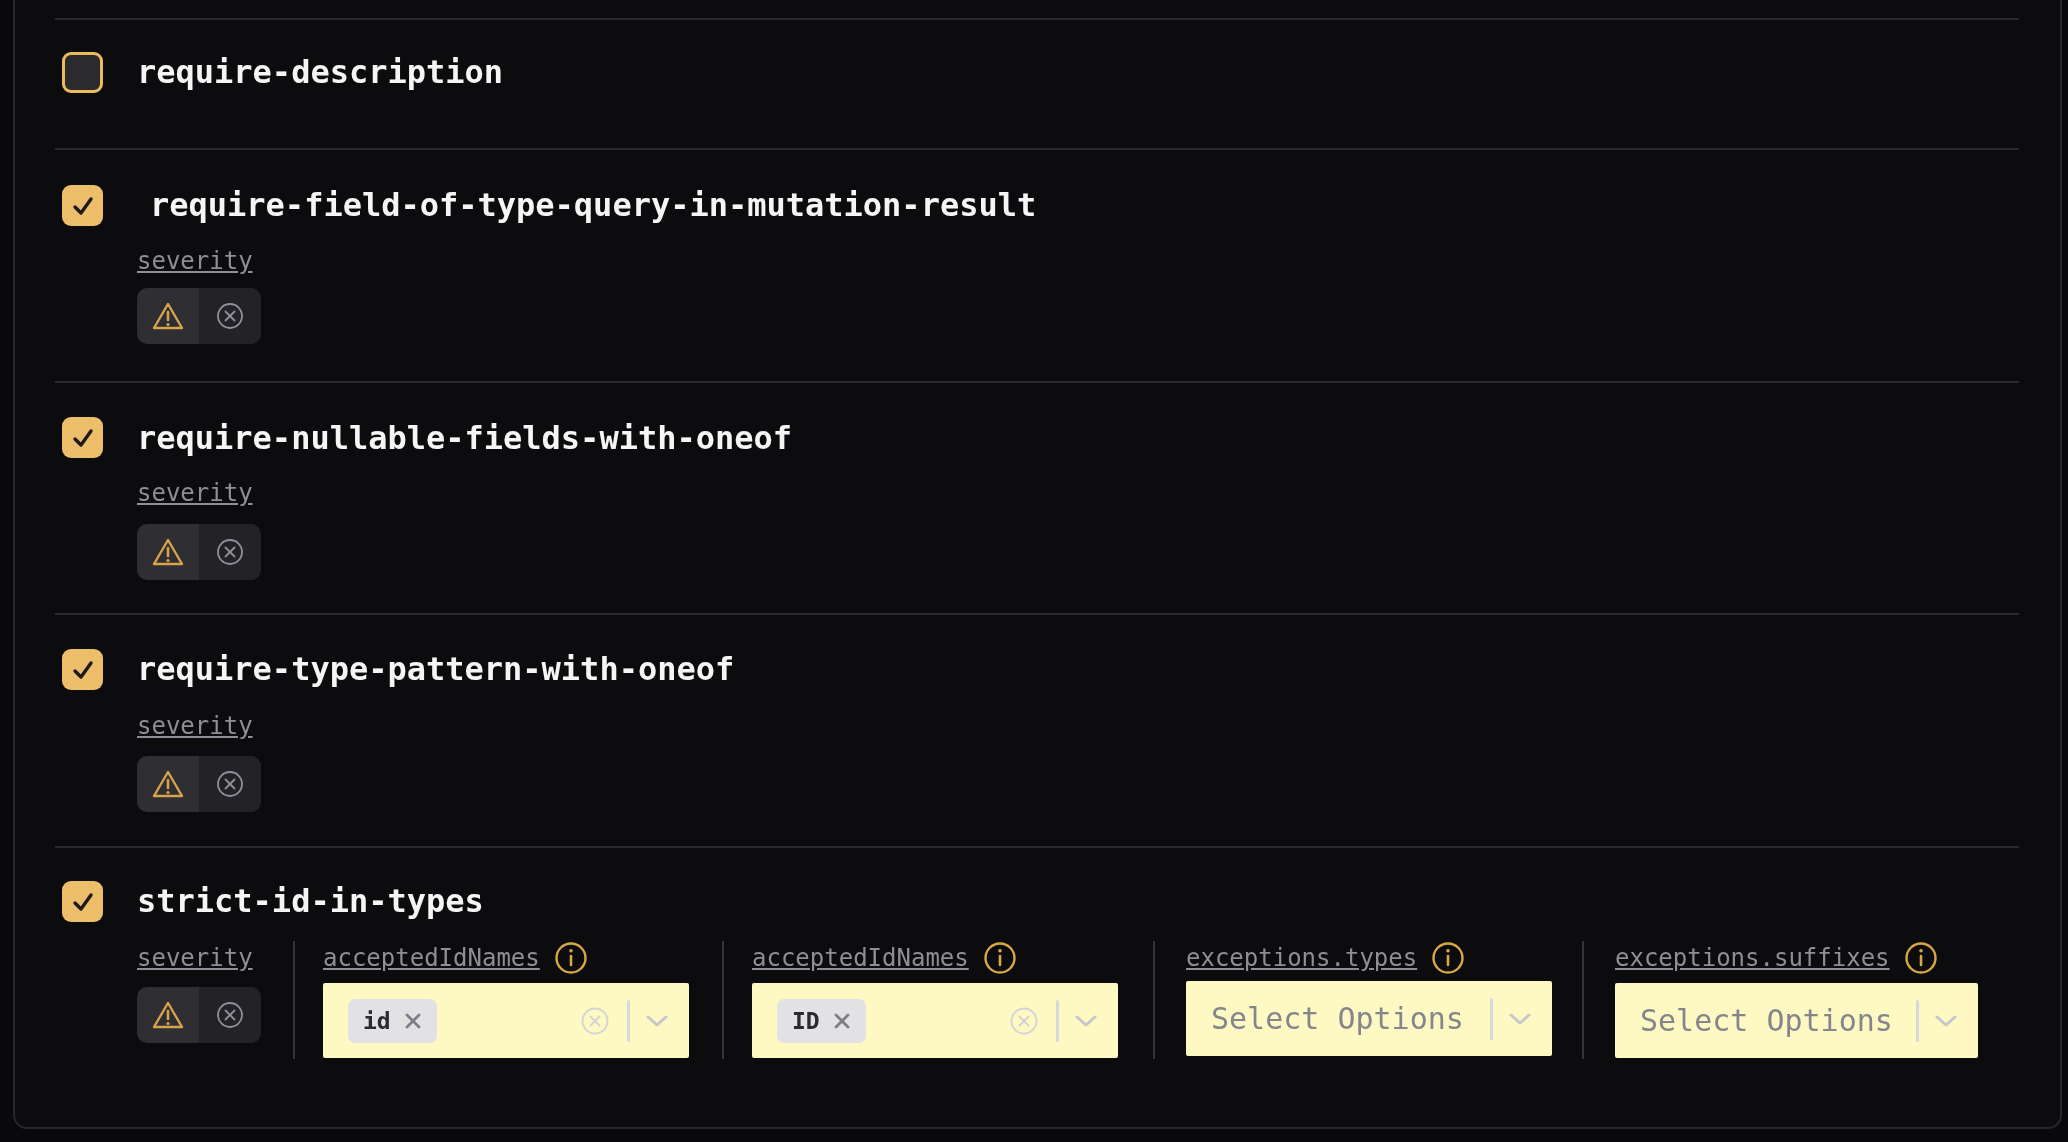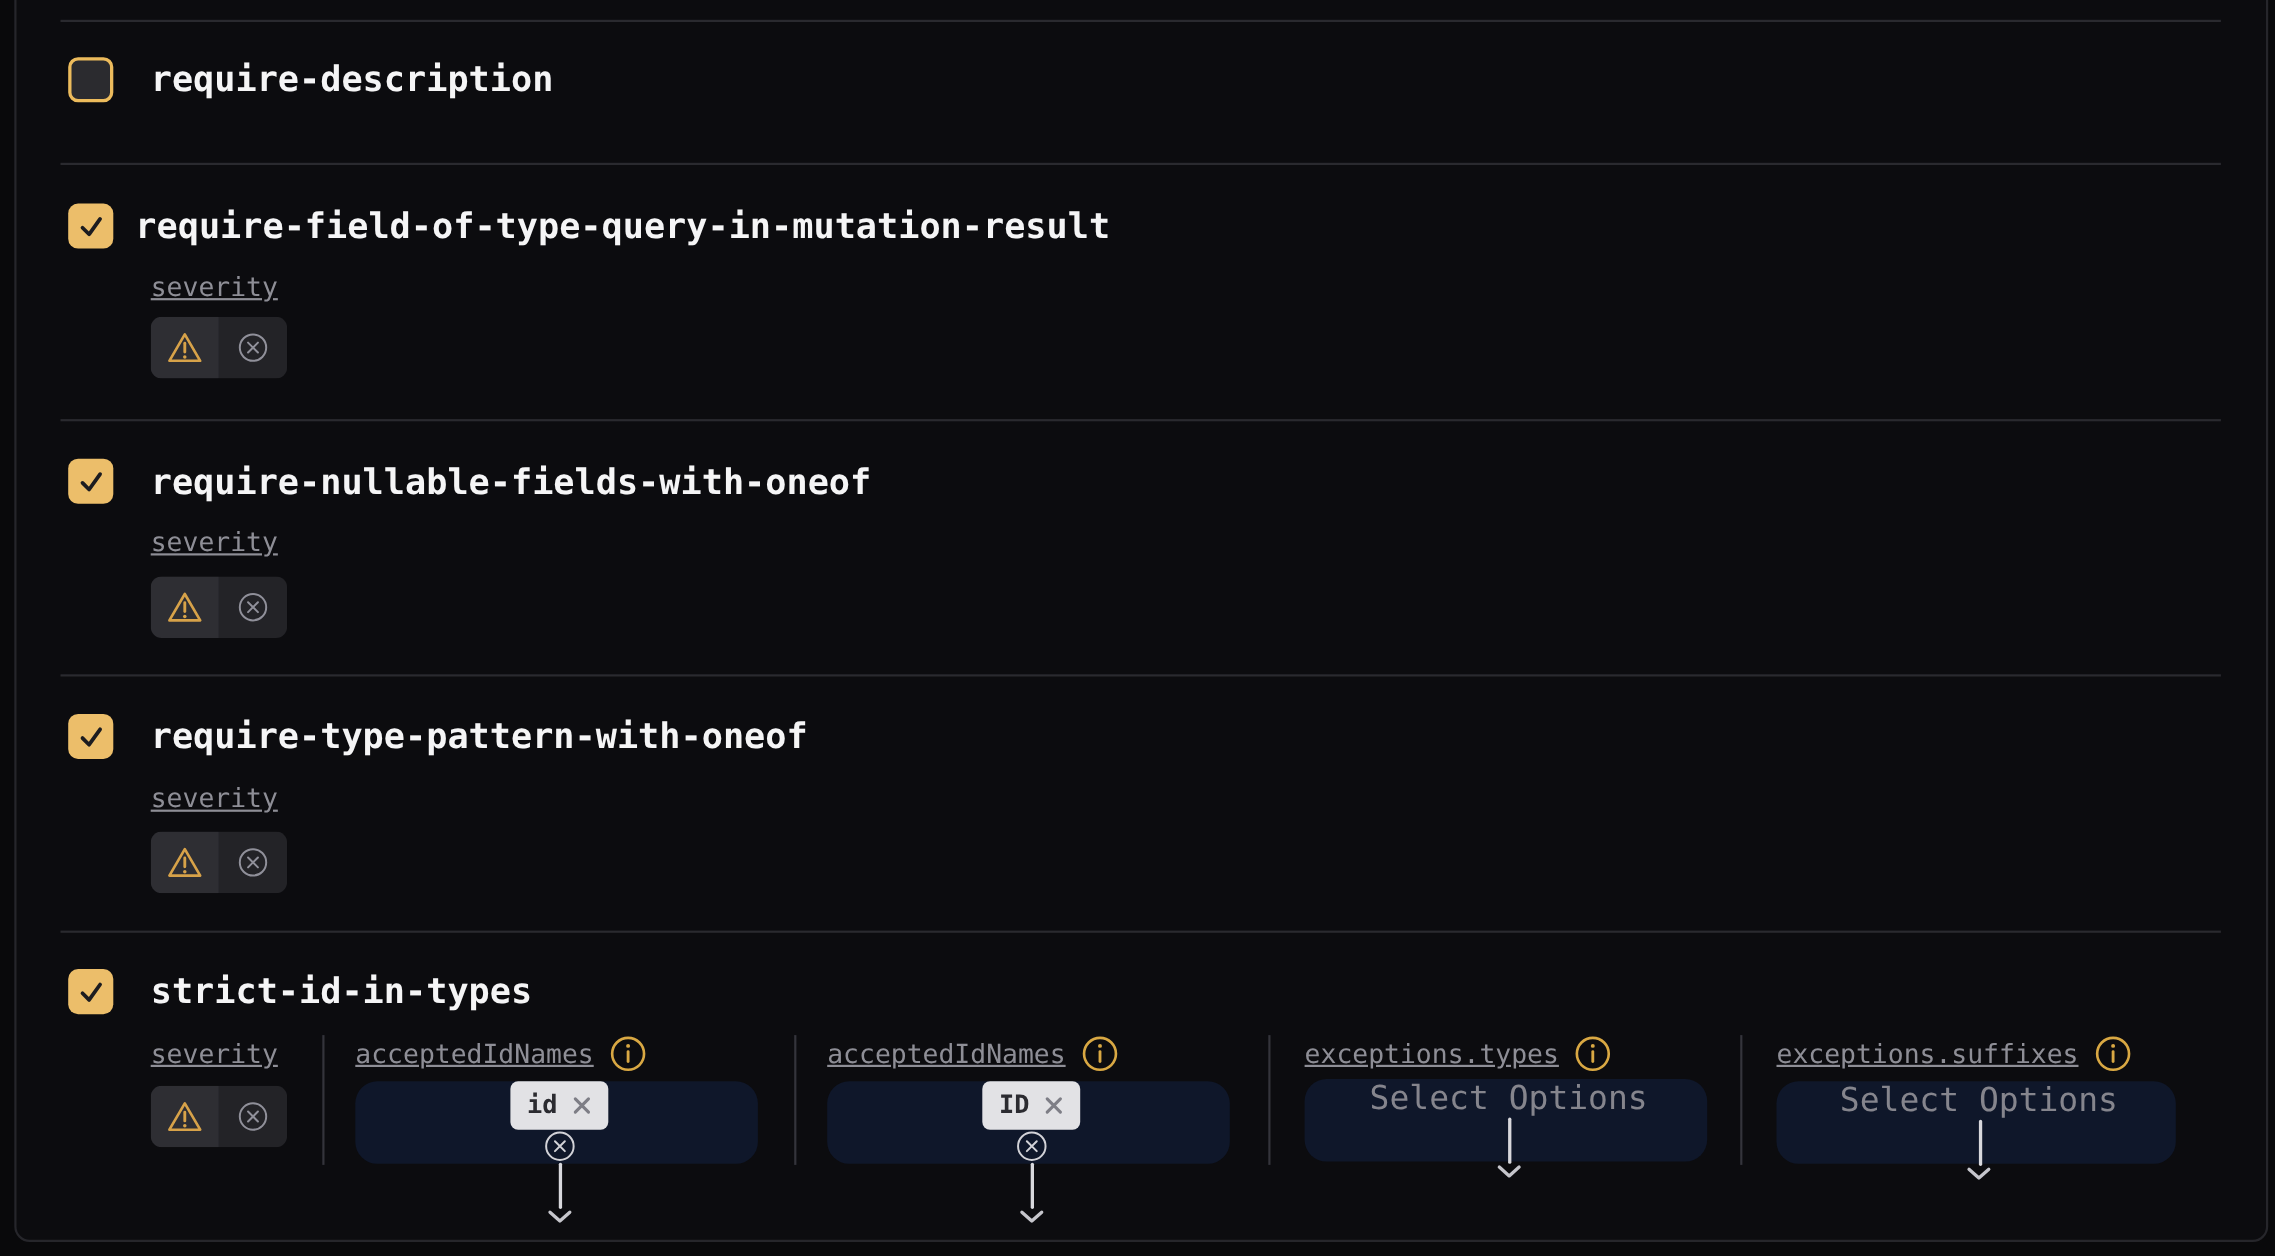--- a/index.html
+++ b/index.html
@@ -38,23 +38,23 @@
   .seg-control{
     position:absolute;width:124px;height:56px;border-radius:10px;
     overflow:hidden;display:flex;
   }
   .seg{
     flex:1;display:flex;align-items:center;justify-content:center;cursor:pointer;
   }
   .seg.on{background:#2e2e33;}
   .seg.off{background:#232327;}
   .mselect{
-    position:absolute;height:75px;border-radius:20px;background:#0f172a;
+    position:absolute;height:75px;border-radius:2px;background:#fef9c3;
     box-sizing:border-box;display:flex;align-items:center;
-    padding:0 20px 0 25px;cursor:pointer;flex-direction:column;
+    padding:0 20px 0 25px;cursor:pointer;
   }
   .mselect .grow{flex:1;}
   .tag-chip{
     height:44px;border-radius:7px;background:#e2e2e5;
     display:flex;align-items:center;gap:13px;padding:0 15px;
   }
   .tag-chip .tag-text{
     font-size:23px;font-weight:bold;color:#2b2b30;line-height:44px;white-space:pre;
   }
   .placeholder{
@@ -80,21 +80,21 @@
 <div class="checkbox unchecked" style="left:62px;top:52px"></div>
 <div class="rule-title" style="left:137px;top:52px">require-description</div>
 
 <div class="checkbox checked" style="left:62px;top:185px">
   <span class="icon">
     <svg width="26" height="26" viewBox="0 0 26 26">
         <polyline points="5,14 11,20 21,6" fill="none" stroke="#1c1c20" stroke-width="3.4" stroke-linecap="round" stroke-linejoin="round"></polyline>
       </svg>
   </span>
 </div>
-<div class="rule-title" style="left:123px;top:185px">require-field-of-type-query-in-mutation-result</div>
+<div class="rule-title" style="left:150px;top:185px">require-field-of-type-query-in-mutation-result</div>
 <div class="field-label" style="left:137px;top:246px">severity</div>
 <div class="seg-control" style="left:137px;top:288px">
   <div class="seg on">
     <span class="icon">
       <svg width="34" height="31" viewBox="0 0 34 31">
           <path d="M17 3 L31 27 H3 Z" fill="none" stroke="#d7a249" stroke-width="2.4" stroke-linejoin="round"></path>
           <line x1="17" y1="11" x2="17" y2="19" stroke="#d7a249" stroke-width="2.6" stroke-linecap="round"></line>
           <circle cx="17" cy="23.5" r="1.6" fill="#d7a249"></circle>
         </svg>
     </span>

